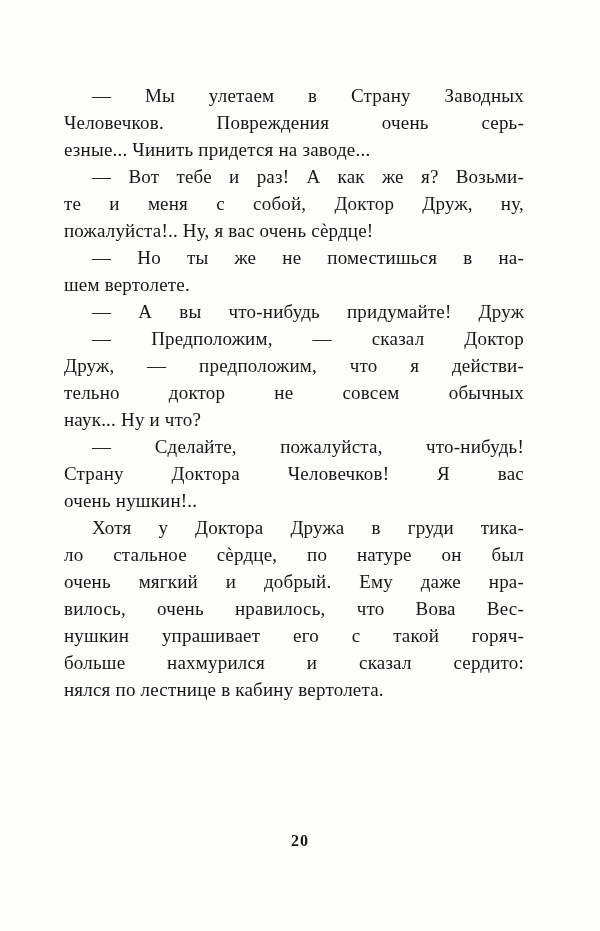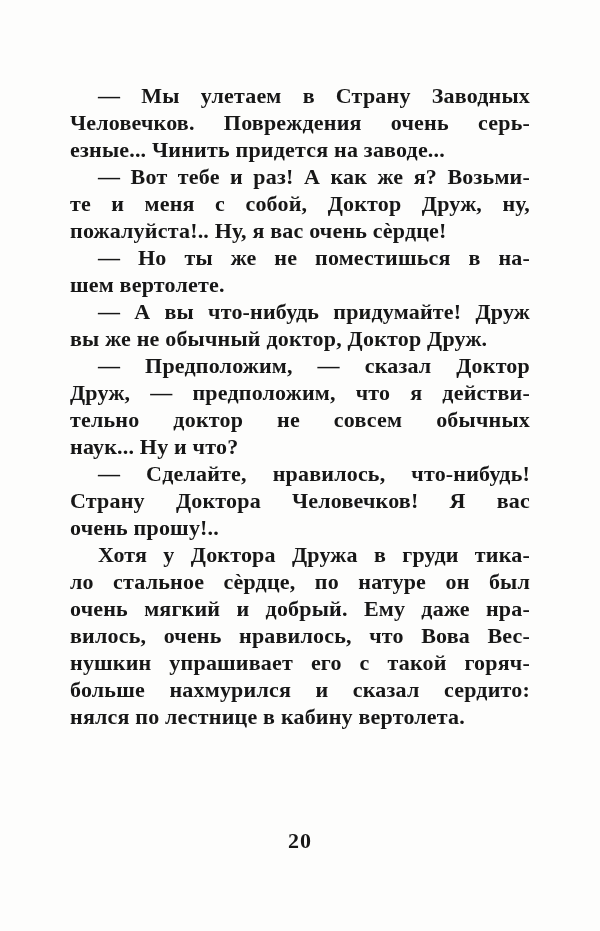--- a/index.html
+++ b/index.html
@@ -18,25 +18,24 @@
     height: 931px;
     background: var(--paper, #fdfdfc);
     overflow: hidden;
   }
   .text-block {
     position: absolute;
     left: 64px;
     top: 82px;
     width: 460px;
     color: var(--ink, #171717);
-    font-size: 22px;
+    font-size: 19px;
     line-height: 27px;
-    font-weight: 700;
+    font-weight: 400;
     letter-spacing: 0.2px;
-    margin-left: 6px;
   }
   .line {
     height: 27px;
     overflow: hidden;
     text-align: justify;
     text-align-last: justify;
     white-space: normal;
   }
   .line.last {
     text-align-last: left;
@@ -44,48 +43,47 @@
   .line.first {
     text-indent: 28px;
   }
   .page-number {
     position: absolute;
     top: 830px;
     left: 0;
     width: 100%;
     text-align: center;
     color: var(--ink, #171717);
-    font-size: 22px;
+    font-size: 16px;
     line-height: 22px;
     font-weight: 700;
     letter-spacing: 1px;
   }
 </style>
 </head>
 <body>
 
 <div class="page">
   <div class="text-block" id="text-block">
       <div class="line first">— Мы улетаем в Страну Заводных</div>
       <div class="line">Человечков. Повреждения очень серь-</div>
       <div class="line last">езные... Чинить придется на заводе...</div>
       <div class="line first">— Вот тебе и раз! А как же я? Возьми-</div>
       <div class="line">те и меня с собой, Доктор Друж, ну,</div>
       <div class="line last">пожалуйста!.. Ну, я вас очень сѐрдце!</div>
       <div class="line first">— Но ты же не поместишься в на-</div>
       <div class="line last">шем вертолете.</div>
       <div class="line first">— А вы что-нибудь придумайте! Друж</div>
-      <div class="line last">вы же не обычный доктор, Доктор Друж.</div>
       <div class="line first">— Предположим, — сказал Доктор</div>
       <div class="line">Друж, — предположим, что я действи-</div>
       <div class="line">тельно доктор не совсем обычных</div>
       <div class="line last">наук... Ну и что?</div>
-      <div class="line first">— Сделайте, нравилось, что-нибудь!</div>
+      <div class="line first">— Сделайте, пожалуйста, что-нибудь!</div>
       <div class="line">Страну Доктора Человечков! Я вас</div>
-      <div class="line last">очень прошу!..</div>
+      <div class="line last">очень нушкин!..</div>
       <div class="line first">Хотя у Доктора Дружа в груди тика-</div>
       <div class="line">ло стальное сѐрдце, по натуре он был</div>
       <div class="line">очень мягкий и добрый. Ему даже нра-</div>
       <div class="line">вилось, очень нравилось, что Вова Вес-</div>
       <div class="line">нушкин упрашивает его с такой горяч-</div>
       <div class="line">больше нахмурился и сказал сердито:</div>
       <div class="line last">нялся по лестнице в кабину вертолета.</div>
     </div>
   <div class="page-number">20</div>
 </div>

